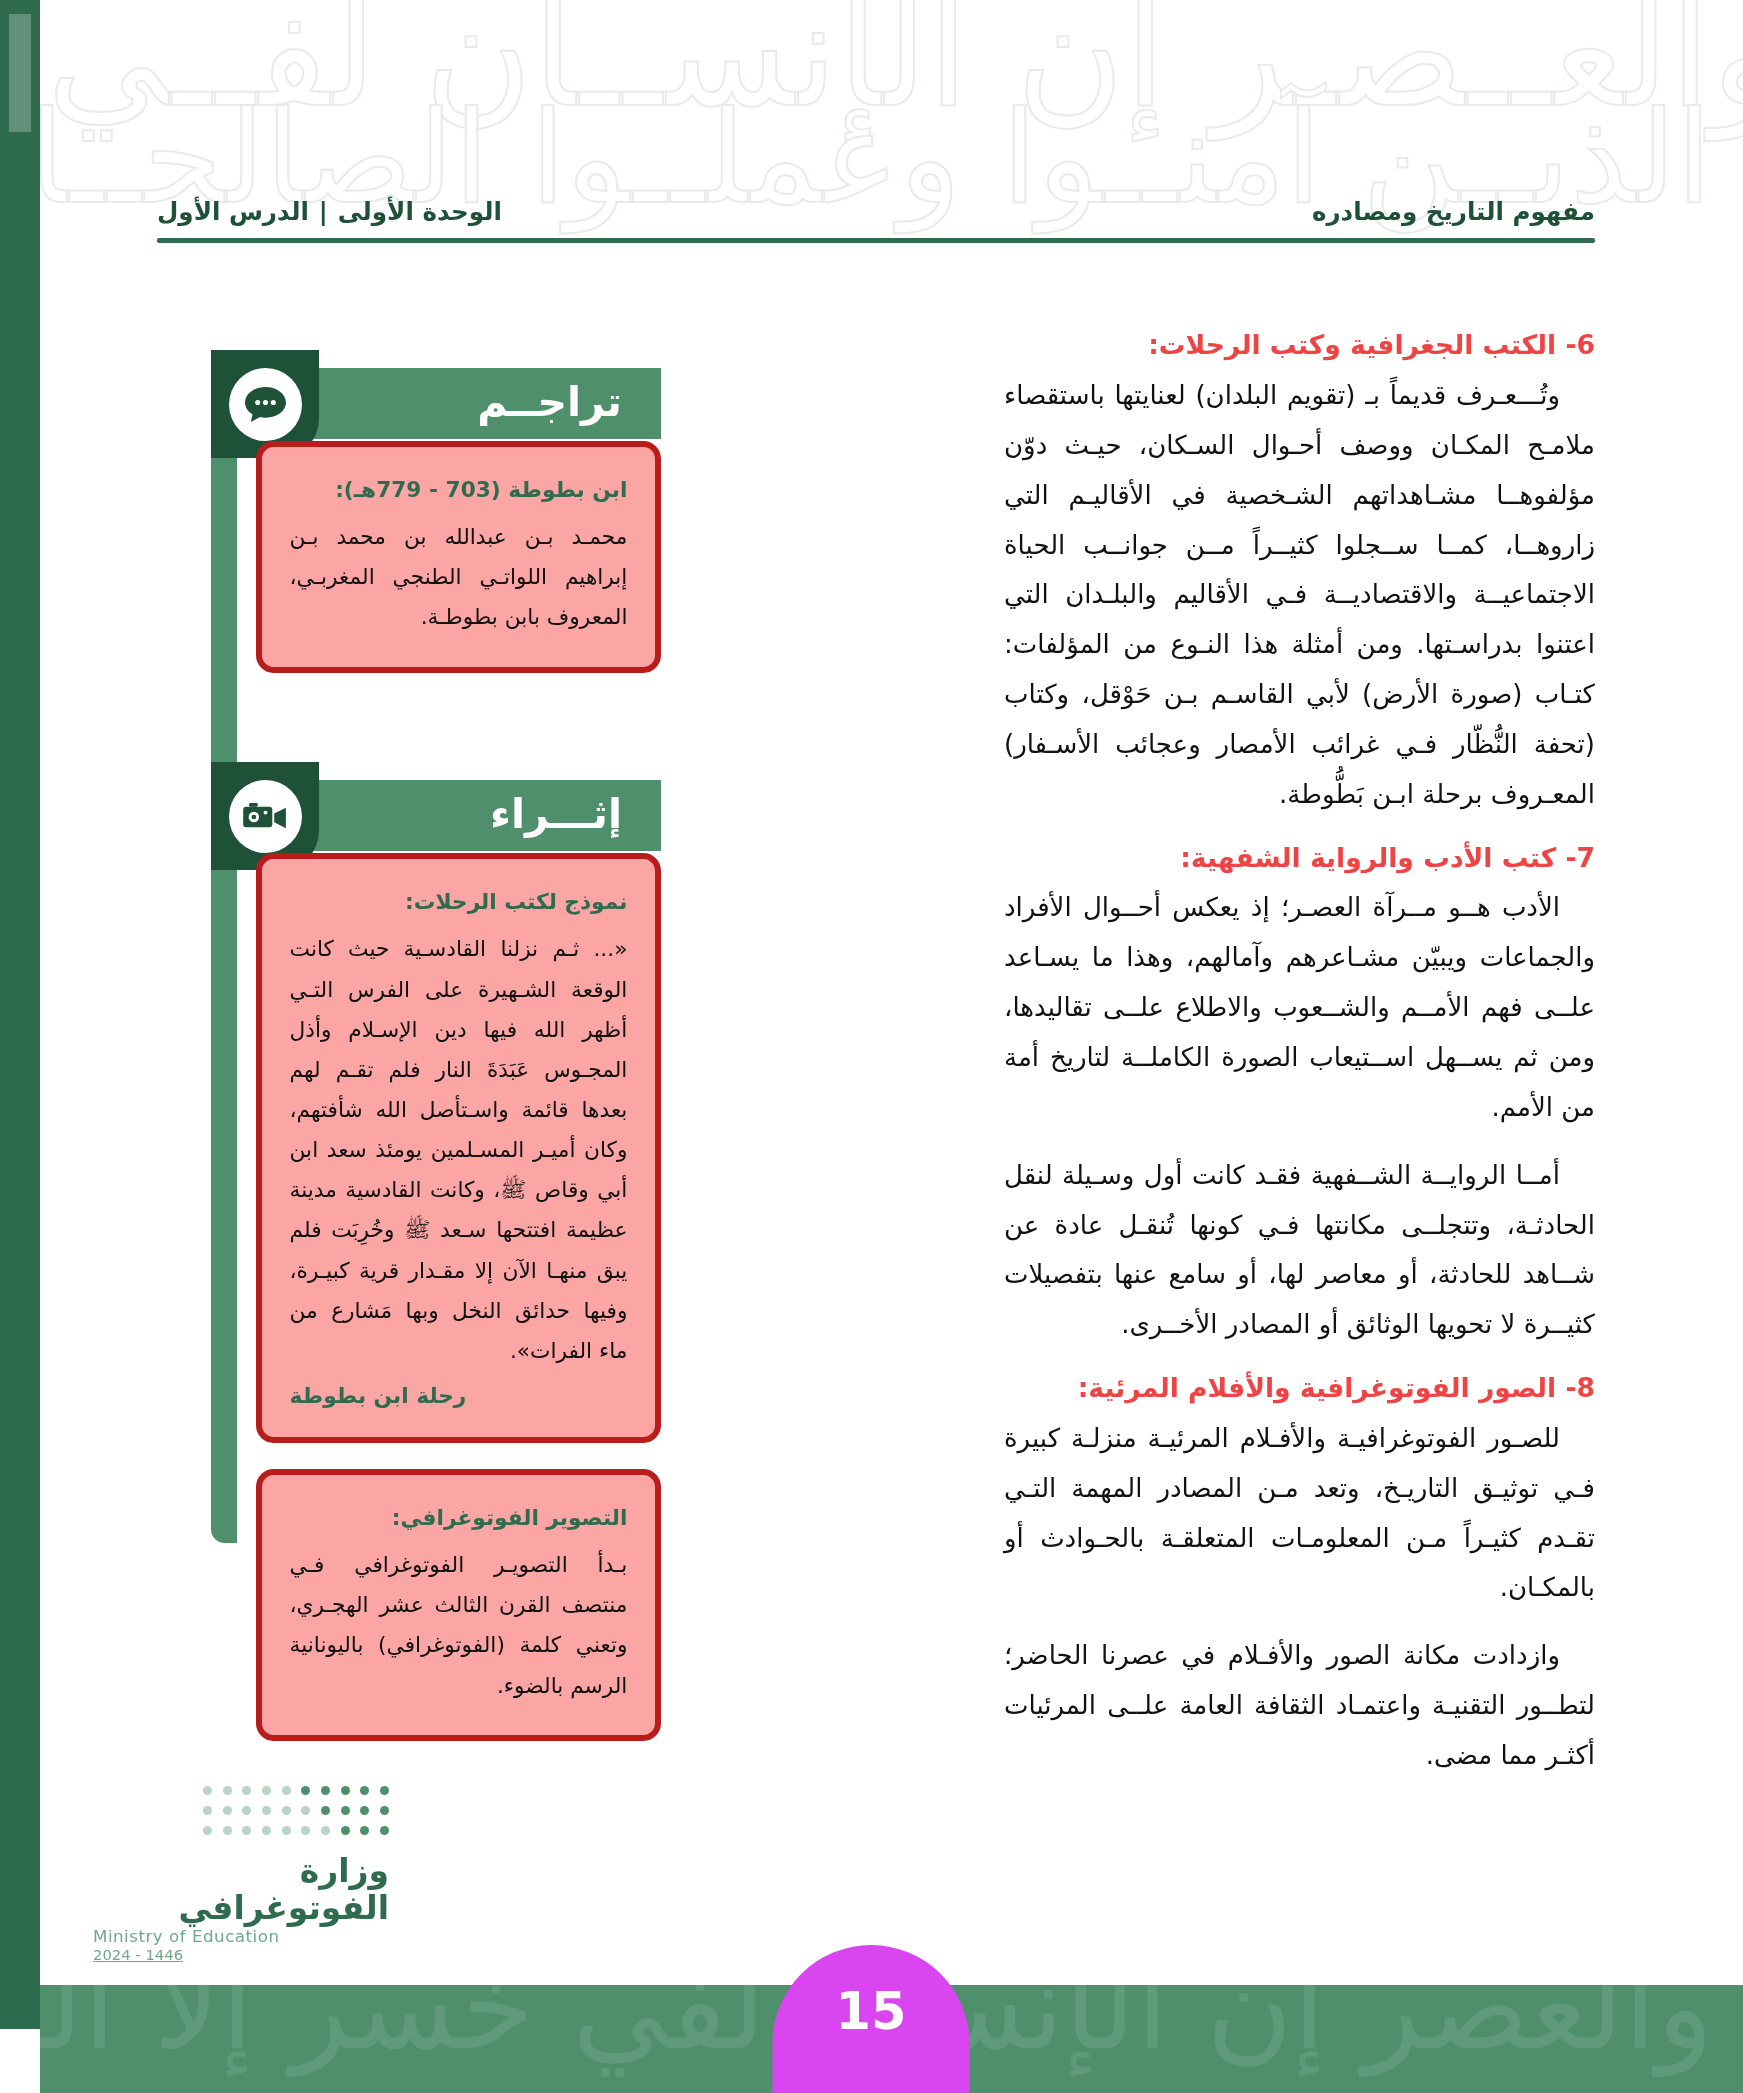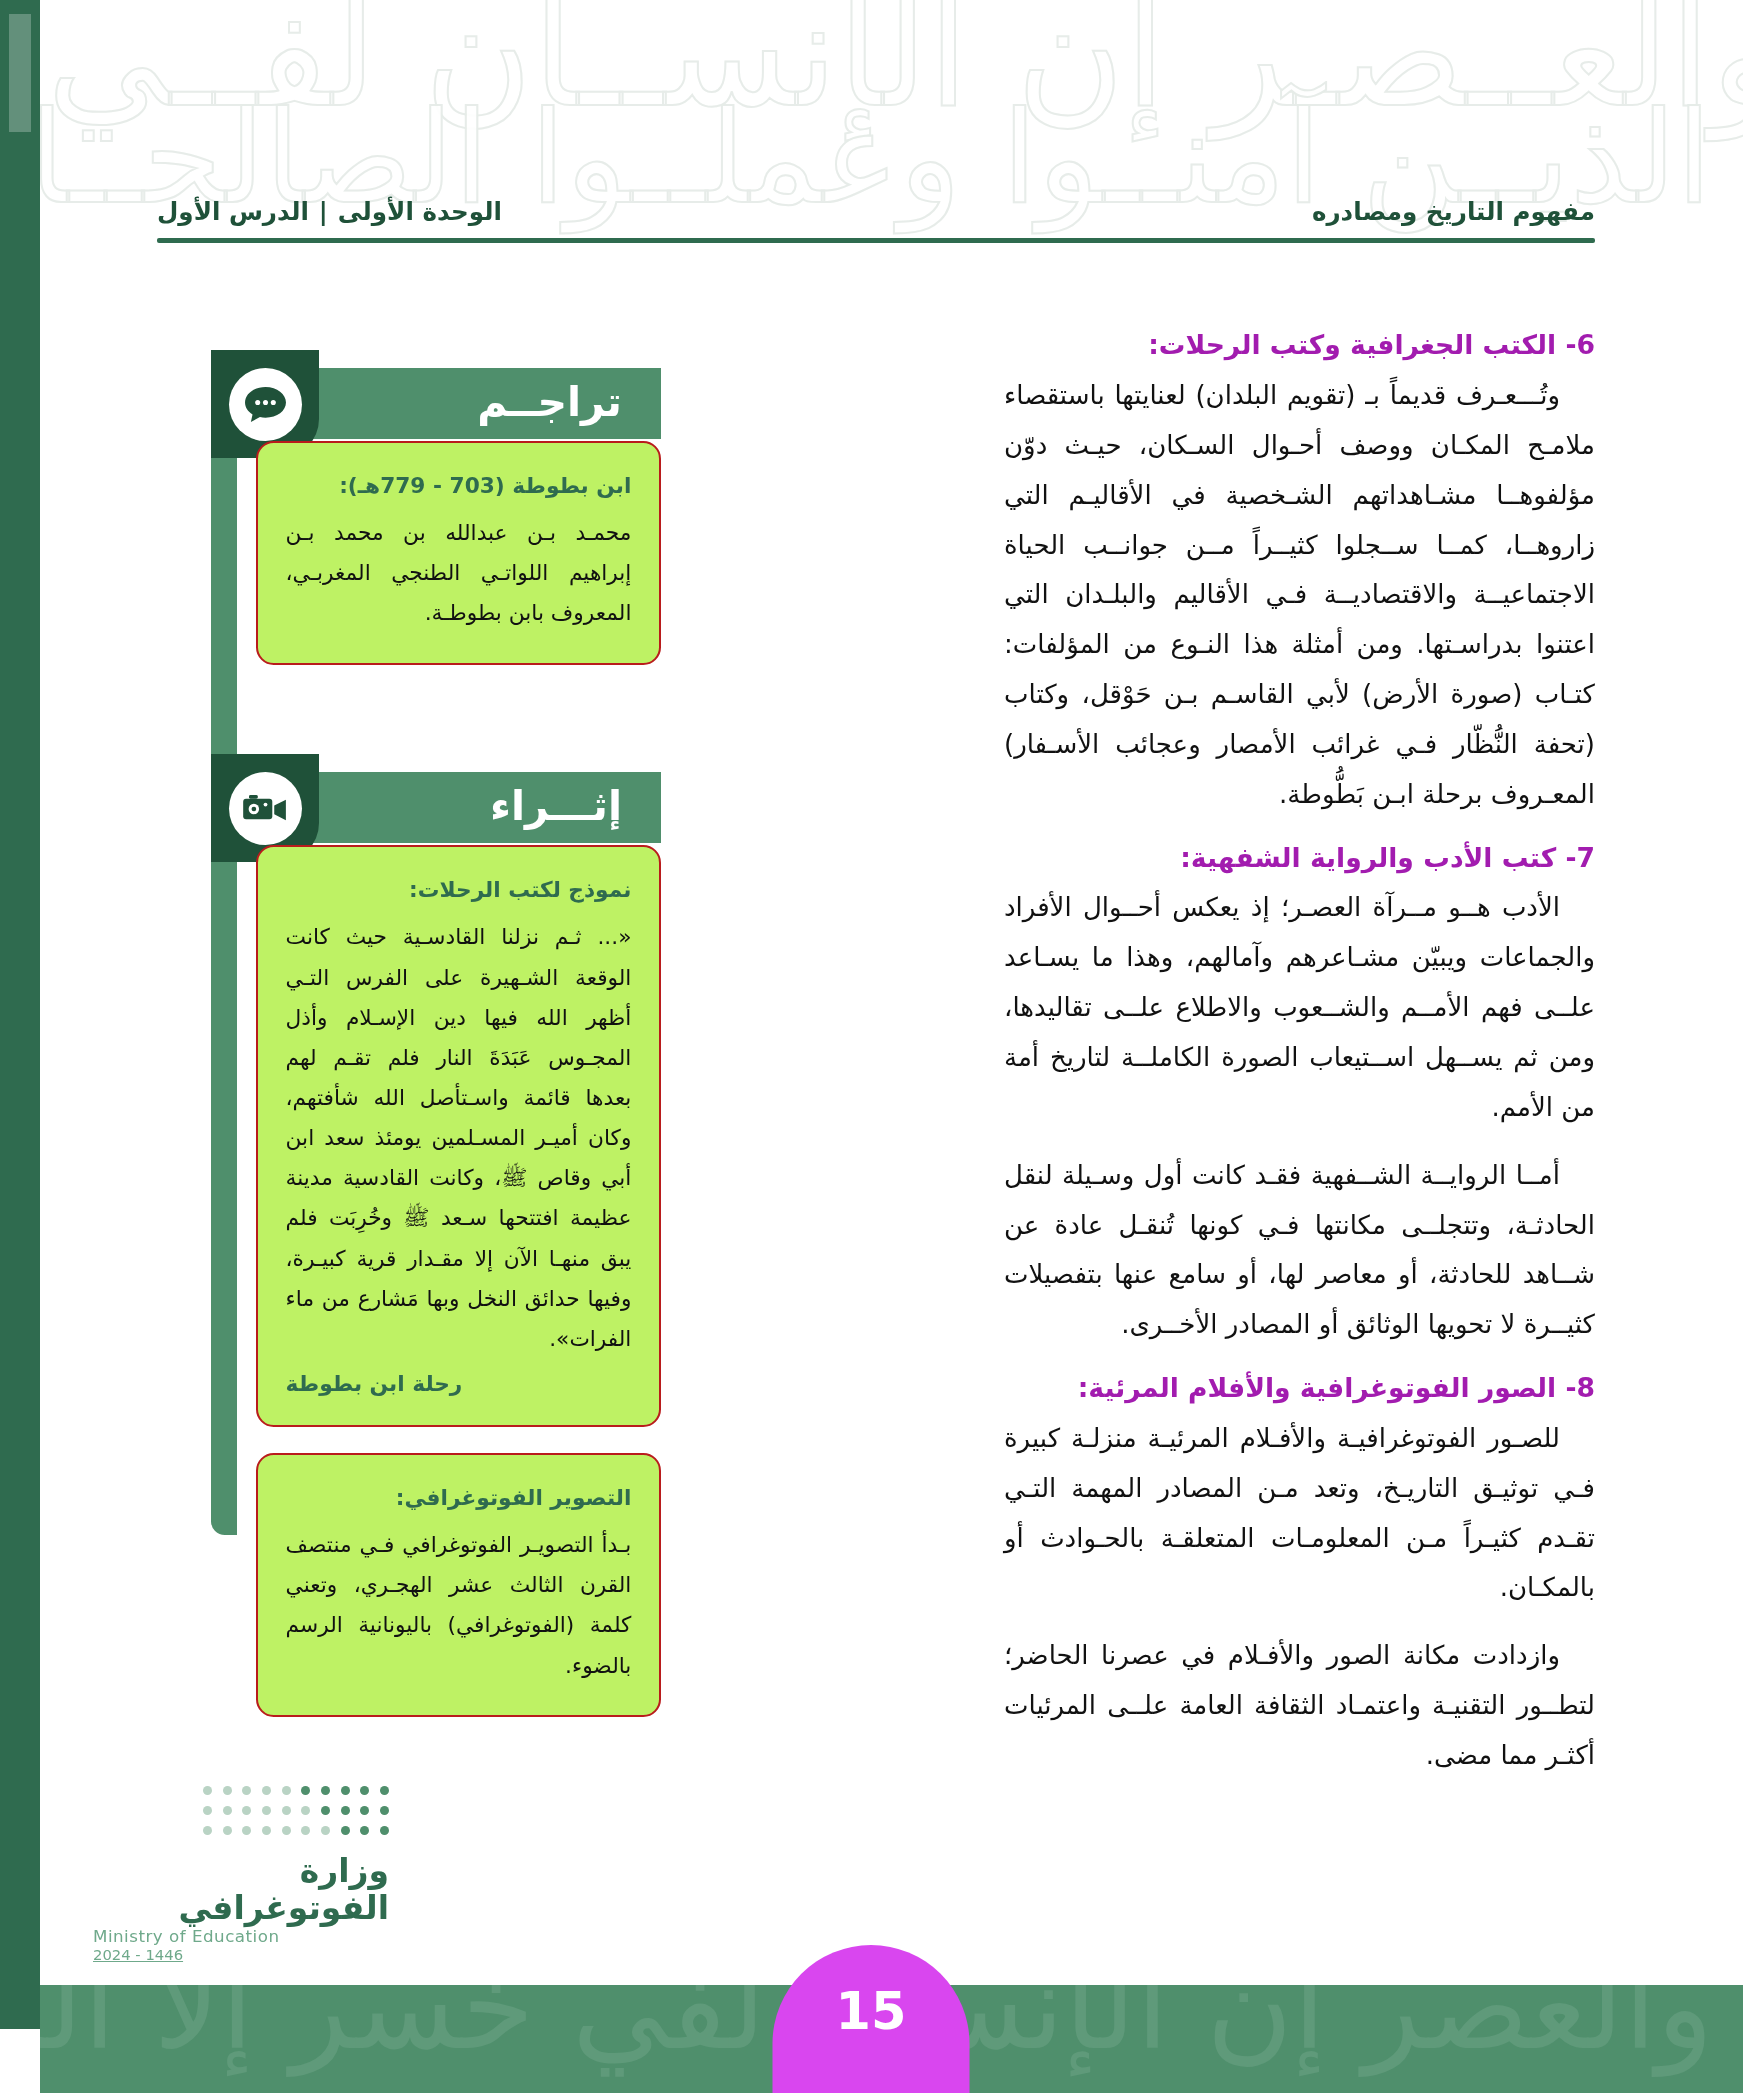--- a/index.html
+++ b/index.html
@@ -92,21 +92,21 @@
     top: 325px;
     right: 148px;
     width: 591px;
     direction: rtl;
     text-align: justify;
     color: #111111;
   }
   .maincol h3 {
     font-size: 26.6px;
     font-weight: bold;
-    color: #a21caf;
+    color: #ef4444;
     margin: 0 0 5.9px 0;
     line-height: 1.5;
   }
   .maincol p {
     font-size: 26px;
     line-height: 1.92;
     margin: 0 0 17.7px 0;
     text-align: justify;
     text-justify: inter-word;
     text-indent: 35px;
@@ -177,25 +177,25 @@
     top: 91px;
     width: 25.6px;
     background: #4f8f6c;
     border-radius: 0 0 0 13.8px;
   }
 
   .card {
     position: relative;
     margin-left: 45px;
     margin-right: 0;
-    border: 2px solid #b91c1c;
+    border: 6px solid #b91c1c;
     border-radius: 17.7px;
     padding: 25.6px 27.6px 29.6px 27.6px;
     box-sizing: border-box;
-    background: #bef264;
+    background: #fca5a5;
   }
   .card + .card { margin-top: 25.6px; }
   .card .lead {
     font-size: 21.7px;
     font-weight: bold;
     color: #2f6b4f;
     margin: 0 0 9.9px 0;
     line-height: 1.6;
   }
   .card p {

